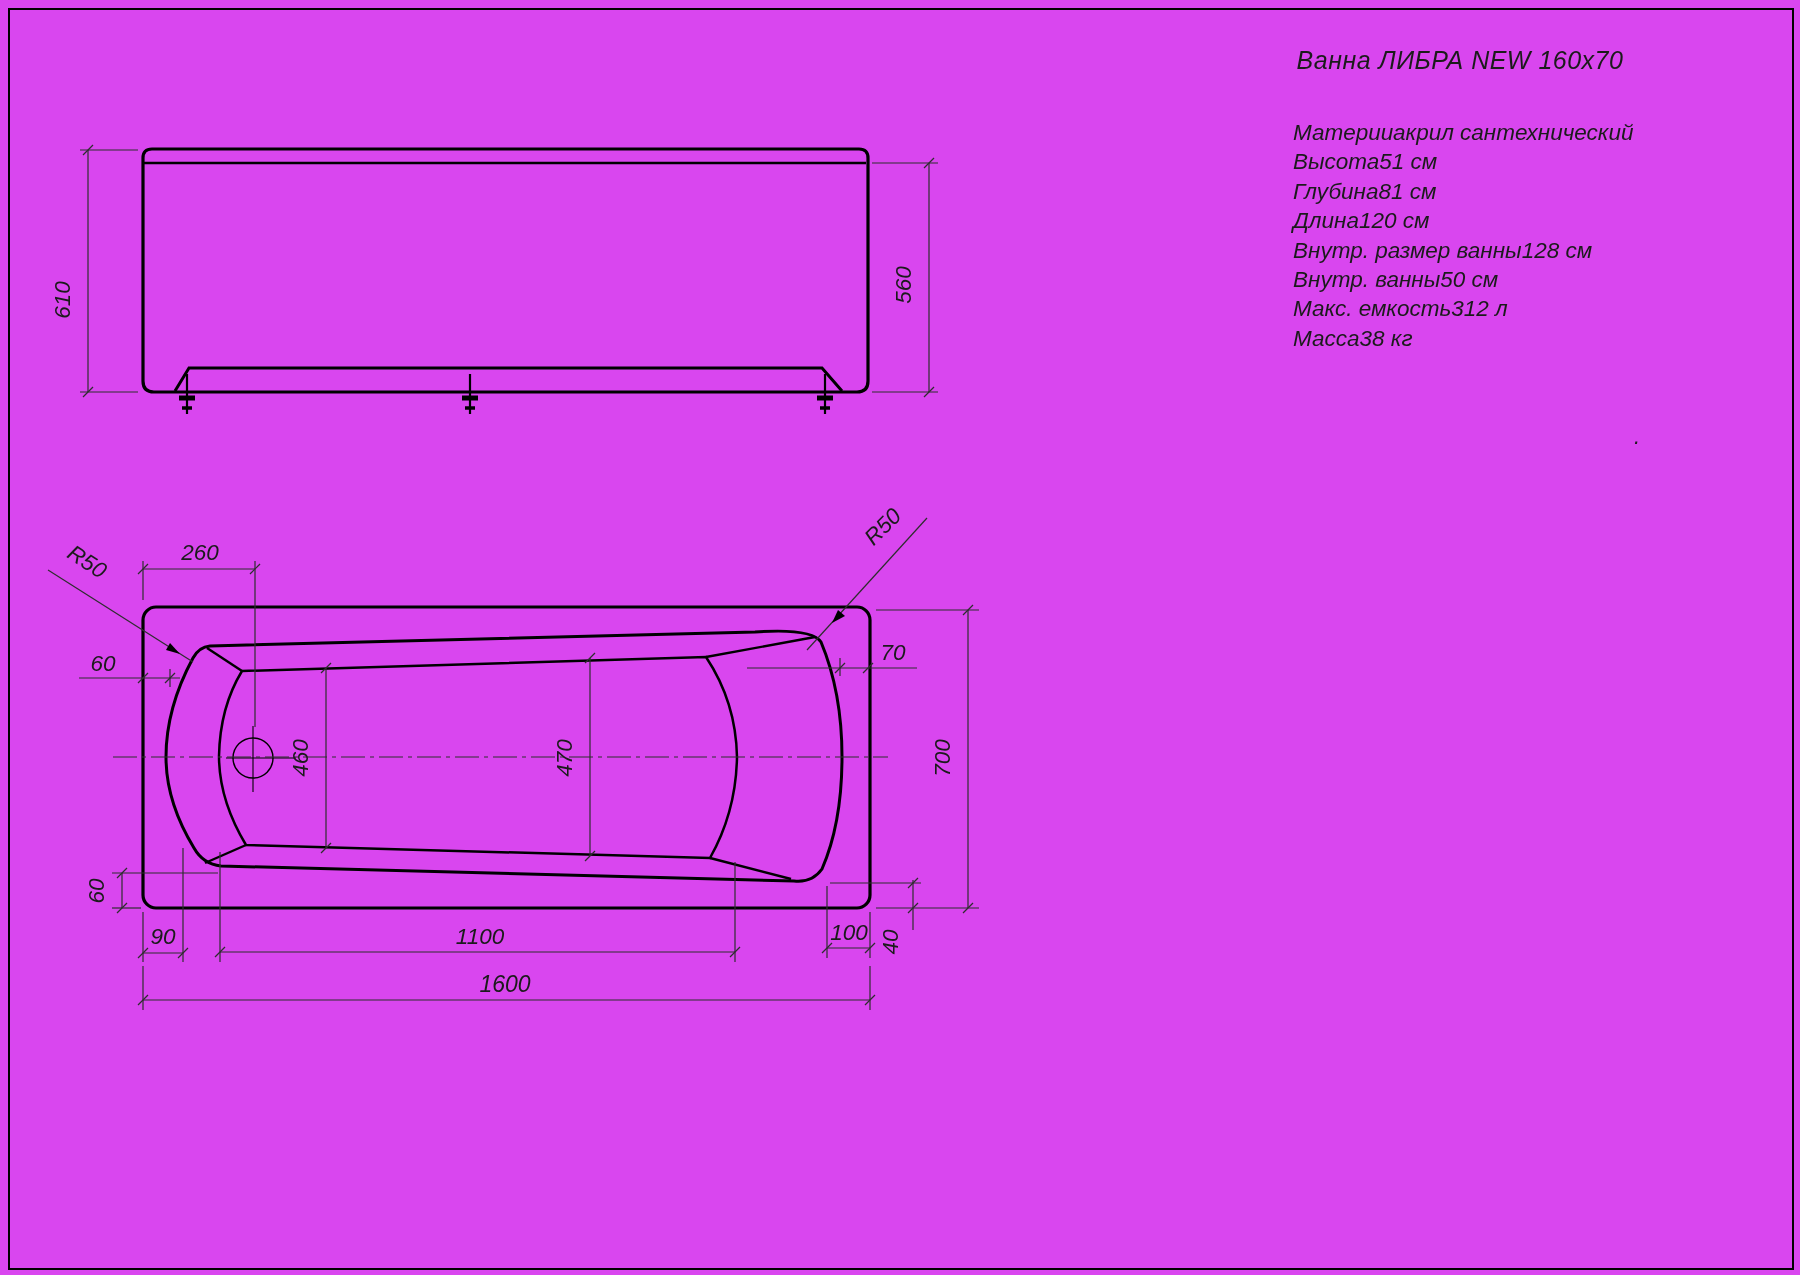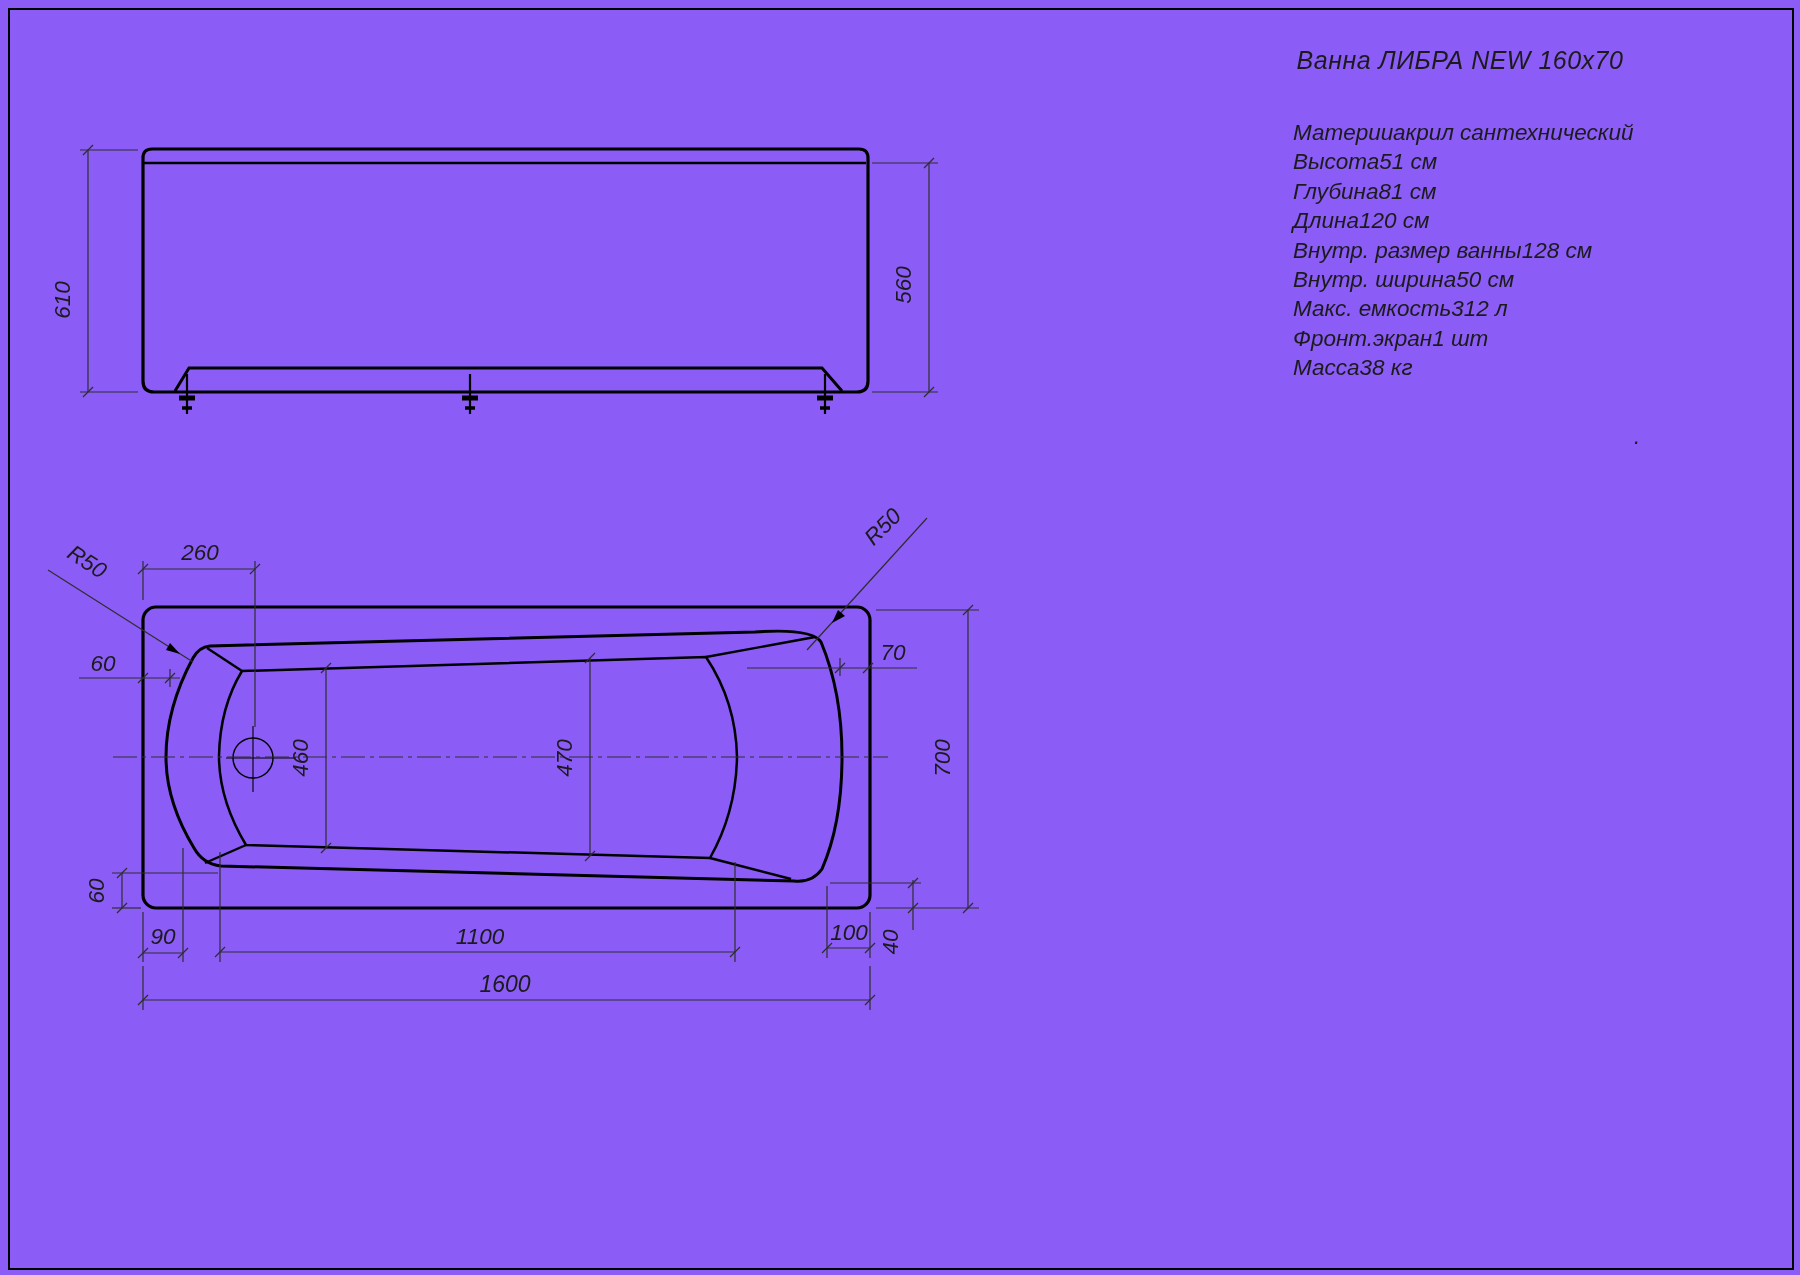--- a/index.html
+++ b/index.html
@@ -1,16 +1,16 @@
 <!DOCTYPE html>
 <html><head>
 <meta charset="utf-8">
 <style>
   html,body{margin:0;padding:0;background:#fff;}
-  .canvas{position:relative;width:1800px;height:1275px;background:#8b5cf6;overflow:hidden;
+  .canvas{position:relative;width:1800px;height:1275px;background:#d946ef;overflow:hidden;
           font-family:"Liberation Sans",sans-serif;color:#1b1b1b;}
   .frame{position:absolute;left:8px;top:8px;width:1782px;height:1258px;border:2px solid #000;}
   svg.draw{position:absolute;left:0;top:0;}
   .title{position:absolute;left:1240px;top:46px;width:440px;text-align:center;
          font-style:italic;font-size:25px;letter-spacing:.5px;white-space:nowrap;}
   .specs{position:absolute;left:1293px;top:118px;width:452px;font-style:italic;font-size:22.5px;}
   .spec-row{display:flex;height:29.4px;line-height:29.4px;white-space:nowrap;}
   .spec-row .lbl{text-align:left;}
   .spec-row .val{text-align:right;}
   .material-row{position:relative;height:29.4px;line-height:29.4px;white-space:nowrap;}
@@ -42,30 +42,26 @@
     </div>
     <div class="spec-row">
       <span class="lbl">Длина</span>
       <span class="val">120 см</span>
     </div>
     <div class="spec-row">
       <span class="lbl">Внутр. размер ванны</span>
       <span class="val">128 см</span>
     </div>
     <div class="spec-row">
-      <span class="lbl">Внутр. ширина</span>
+      <span class="lbl">Внутр. ванны</span>
       <span class="val">50 см</span>
     </div>
     <div class="spec-row">
       <span class="lbl">Макс. емкость</span>
       <span class="val">312 л</span>
-    </div>
-    <div class="spec-row">
-      <span class="lbl">Фронт.экран</span>
-      <span class="val">1 шт</span>
     </div>
     <div class="spec-row">
       <span class="lbl">Масса</span>
       <span class="val">38 кг</span>
     </div>
   </div>
   <div class="stray-dot">.</div>
 
   <svg class="draw" width="1800" height="1275" viewBox="0 0 1800 1275">
 

